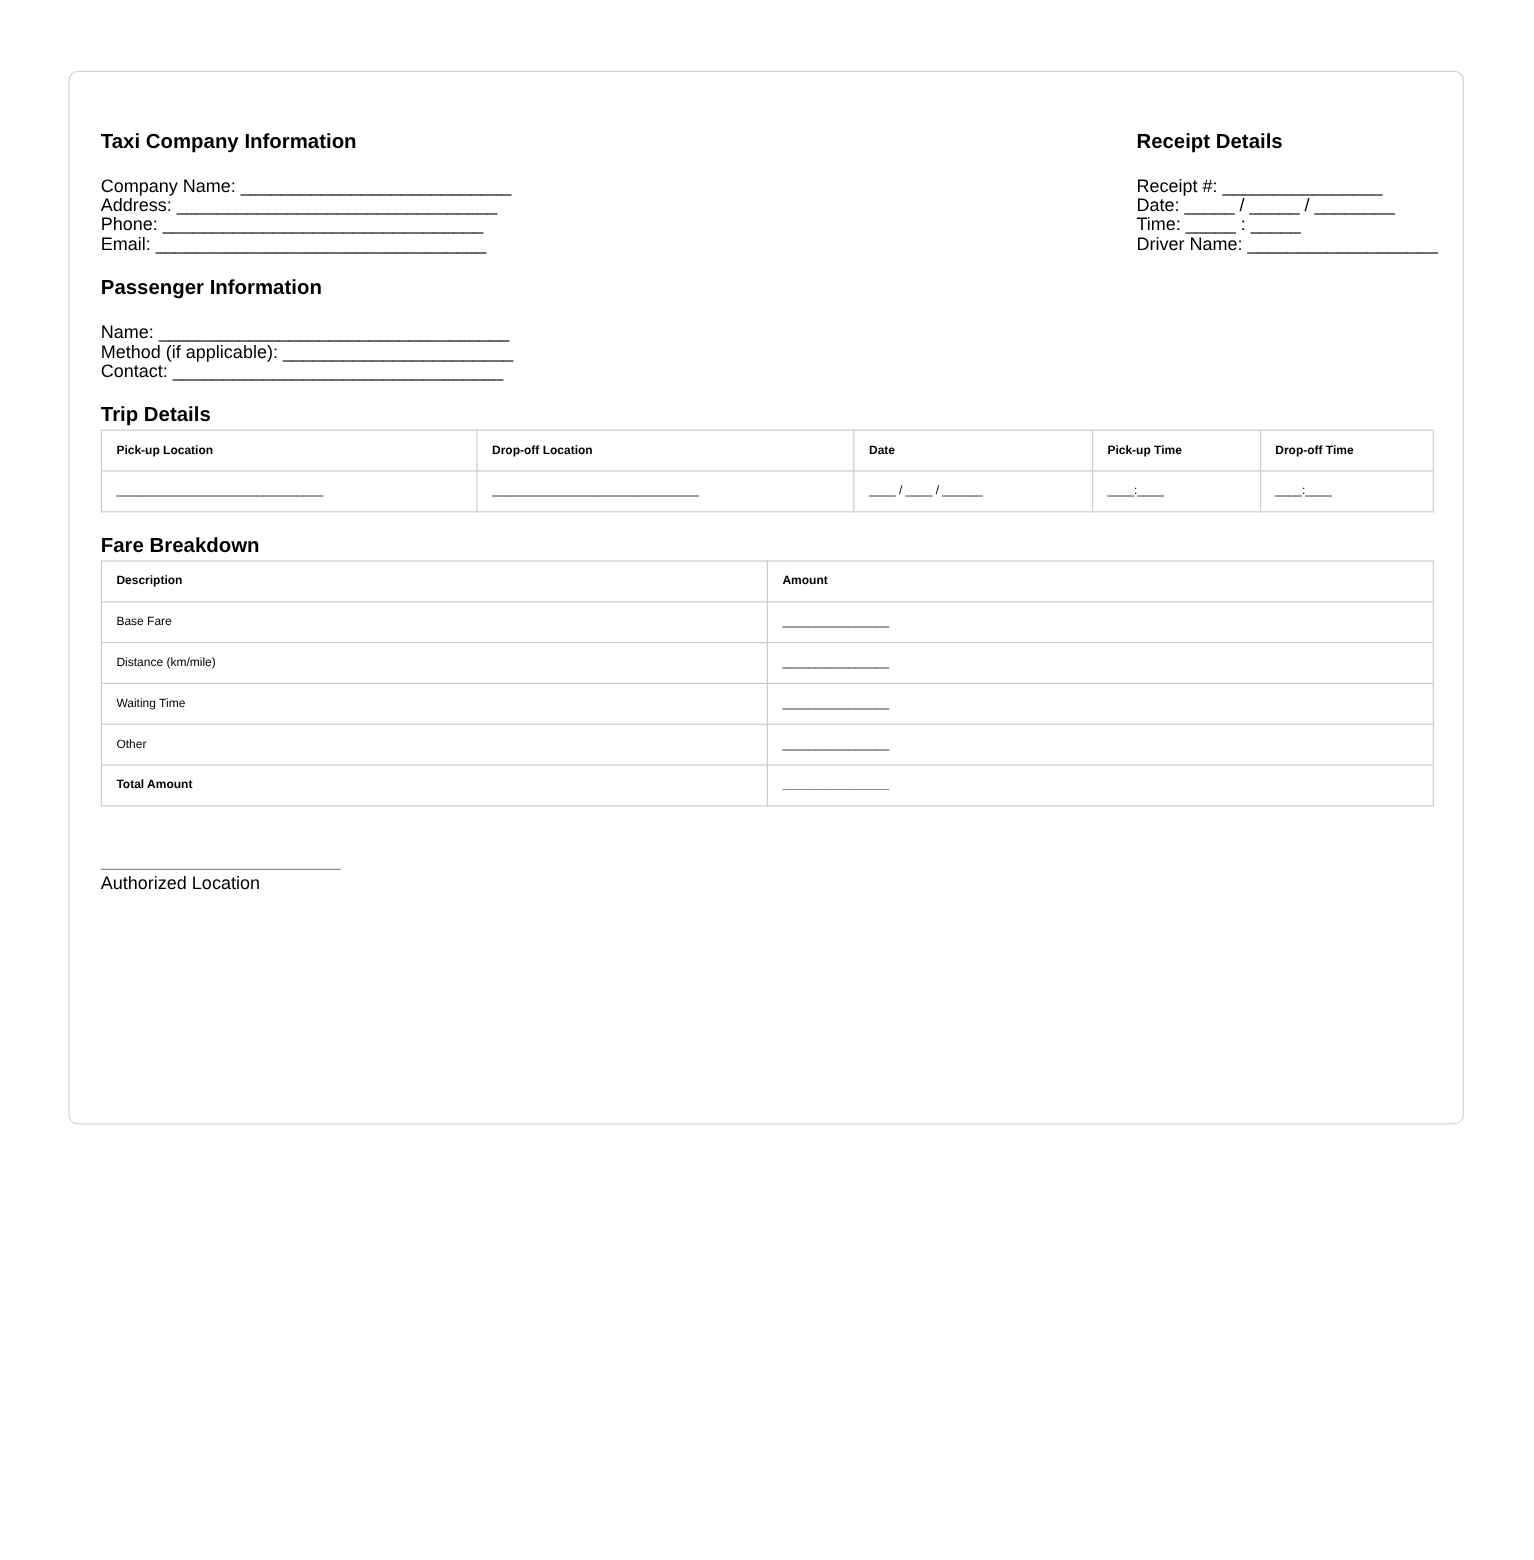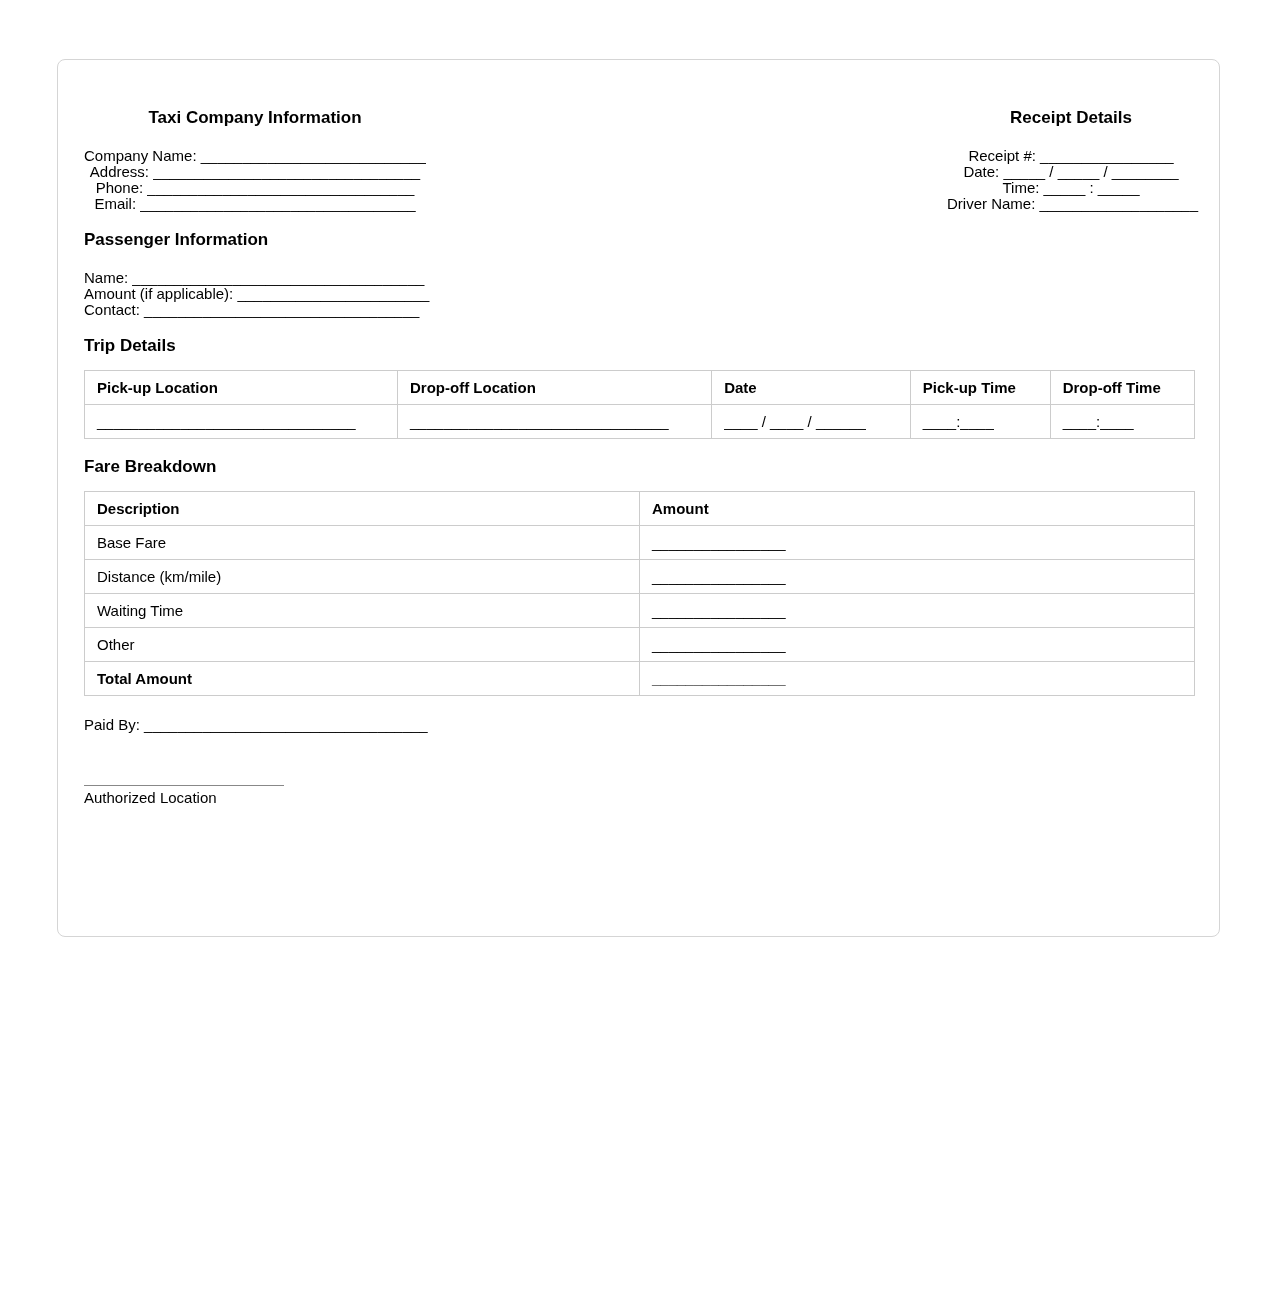--- a/index.html
+++ b/index.html
@@ -27,36 +27,35 @@
   h3.section-title {
     font-size: 17px;
     font-weight: 700;
     line-height: 20px;
     margin: 18px 0 0 0;
   }
   .top-row {
     display: flex;
     justify-content: space-between;
     align-items: flex-start;
-    text-align: center;
   }
   .top-row h3.section-title { margin-top: 0; }
   .col-right { width: 248px; flex: none; }
   .fields {
     margin: 20px 0 0 0;
     font-size: 15px;
     line-height: 16px;
   }
   .field-line { white-space: nowrap; }
   table.form-table {
     border-collapse: collapse;
     width: 100%;
     table-layout: fixed;
-    margin: 14px 0 6px 0;
-    font-size: 15px;
+    margin: 2px 0 6px 0;
+    font-size: 10px;
   }
   table.form-table th,
   table.form-table td {
     border: 1px solid #cccccc;
     padding: 8px 12px;
     text-align: left;
     line-height: 17px;
     font-weight: 400;
     overflow: hidden;
     white-space: nowrap;
@@ -92,21 +91,21 @@
           <div class="field-line"><span>Date:</span> <span>_____ / _____ / ________</span></div>
           <div class="field-line"><span>Time:</span> <span>_____ : _____</span></div>
           <div class="field-line"><span>Driver Name:</span> <span>___________________</span></div>
         </div>
       </div>
     </div>
 
     <h3 class="section-title">Passenger Information</h3>
     <div class="fields">
       <div class="field-line"><span>Name:</span> <span>___________________________________</span></div>
-      <div class="field-line"><span>Amount (if applicable):</span> <span>_______________________</span></div>
+      <div class="field-line"><span>Method (if applicable):</span> <span>_______________________</span></div>
       <div class="field-line"><span>Contact:</span> <span>_________________________________</span></div>
     </div>
 
     <h3 class="section-title">Trip Details</h3>
     <table class="form-table">
       <colgroup>
         <col style="width:28.2%">
           <col style="width:28.3%">
           <col style="width:17.9%">
           <col style="width:12.6%">
@@ -162,21 +161,20 @@
           <td>________________</td>
         </tr>
         <tr class="total-row">
           <td>Total Amount</td>
           <td>________________</td>
         </tr>
       </tbody>
     </table>
 
     <div class="fields payment-fields">
-      <div class="field-line"><span>Paid By:</span> <span>__________________________________</span></div>
     </div>
 
     <div class="signature-block">
       <div class="sig-line"></div>
       <div class="sig-label">Authorized Location</div>
     </div>
 
   </div>
 </div>
 

